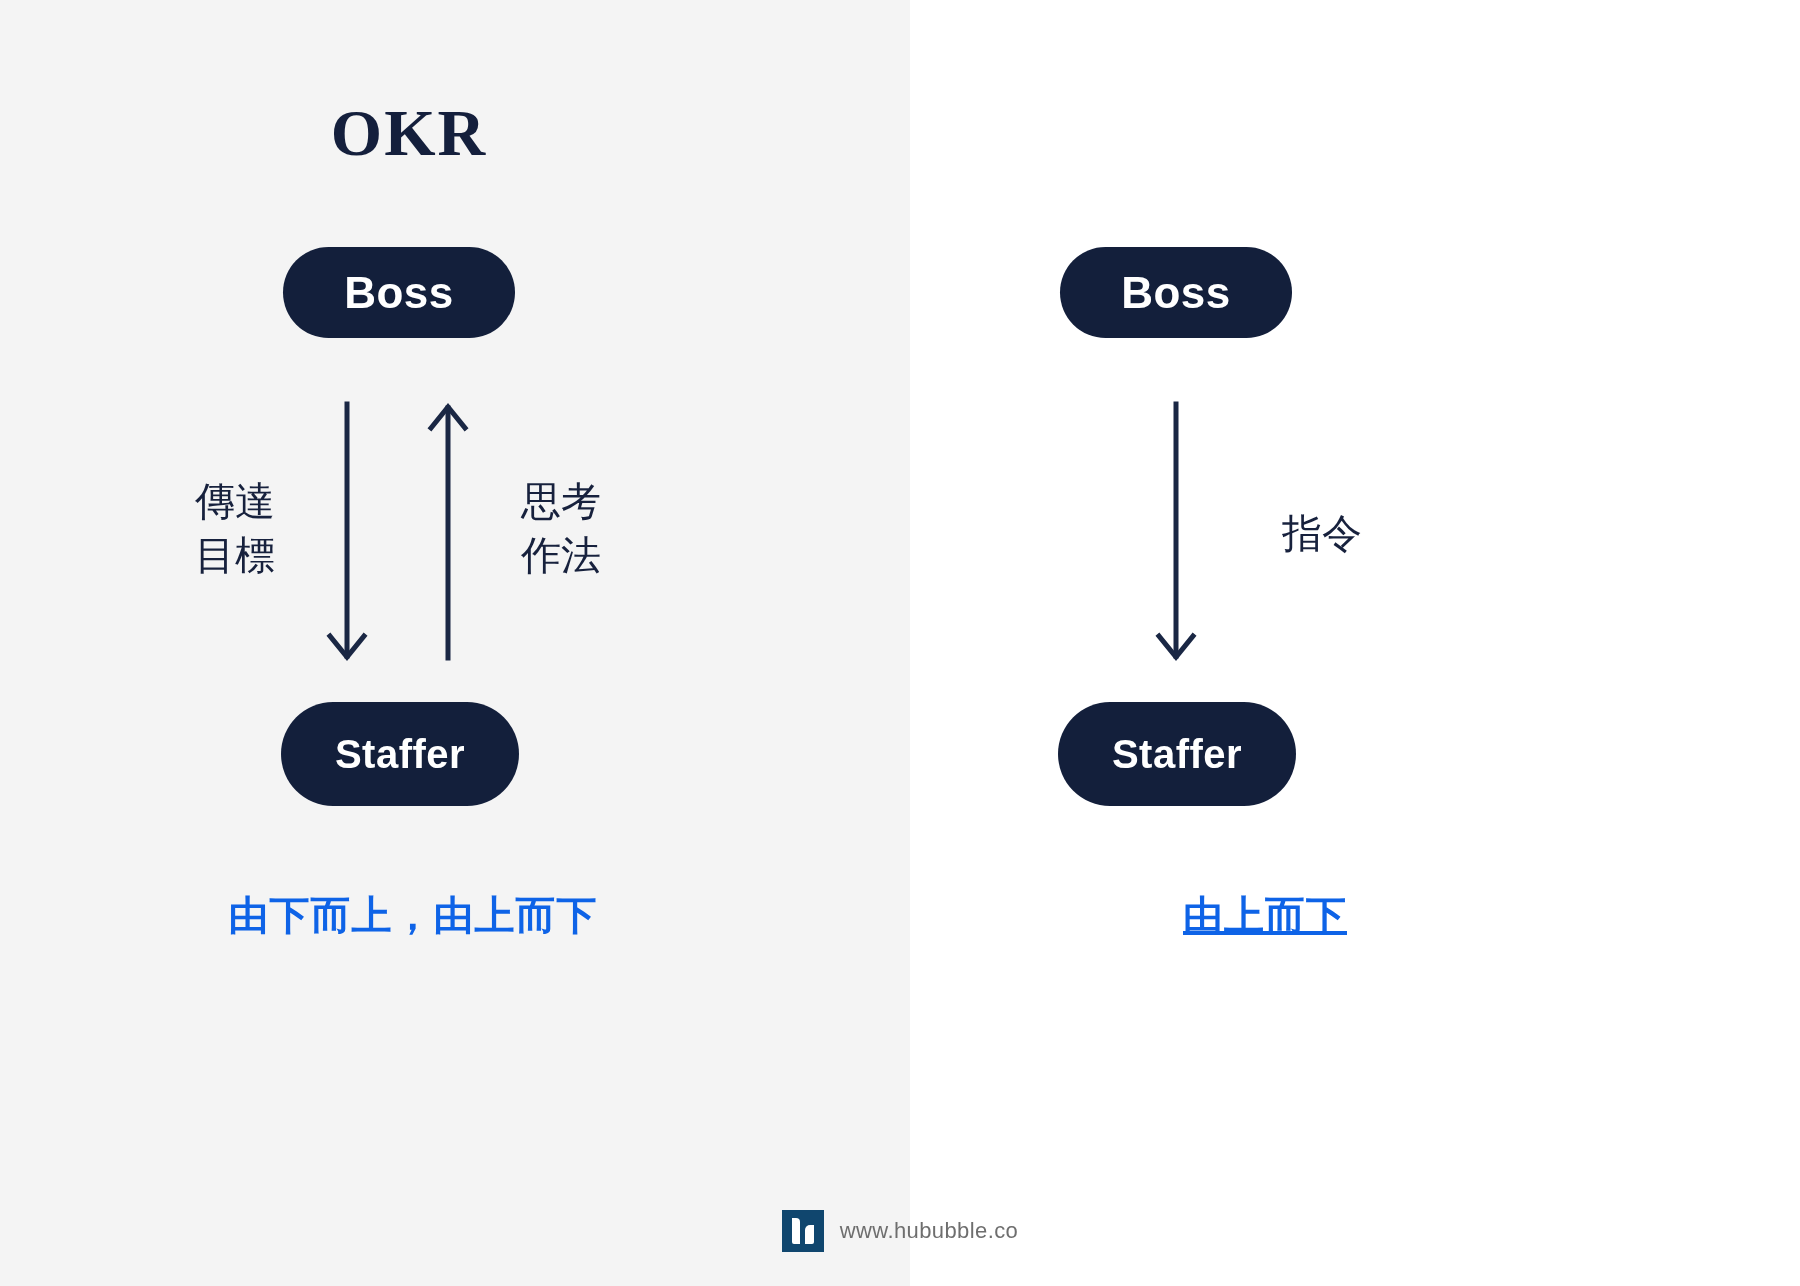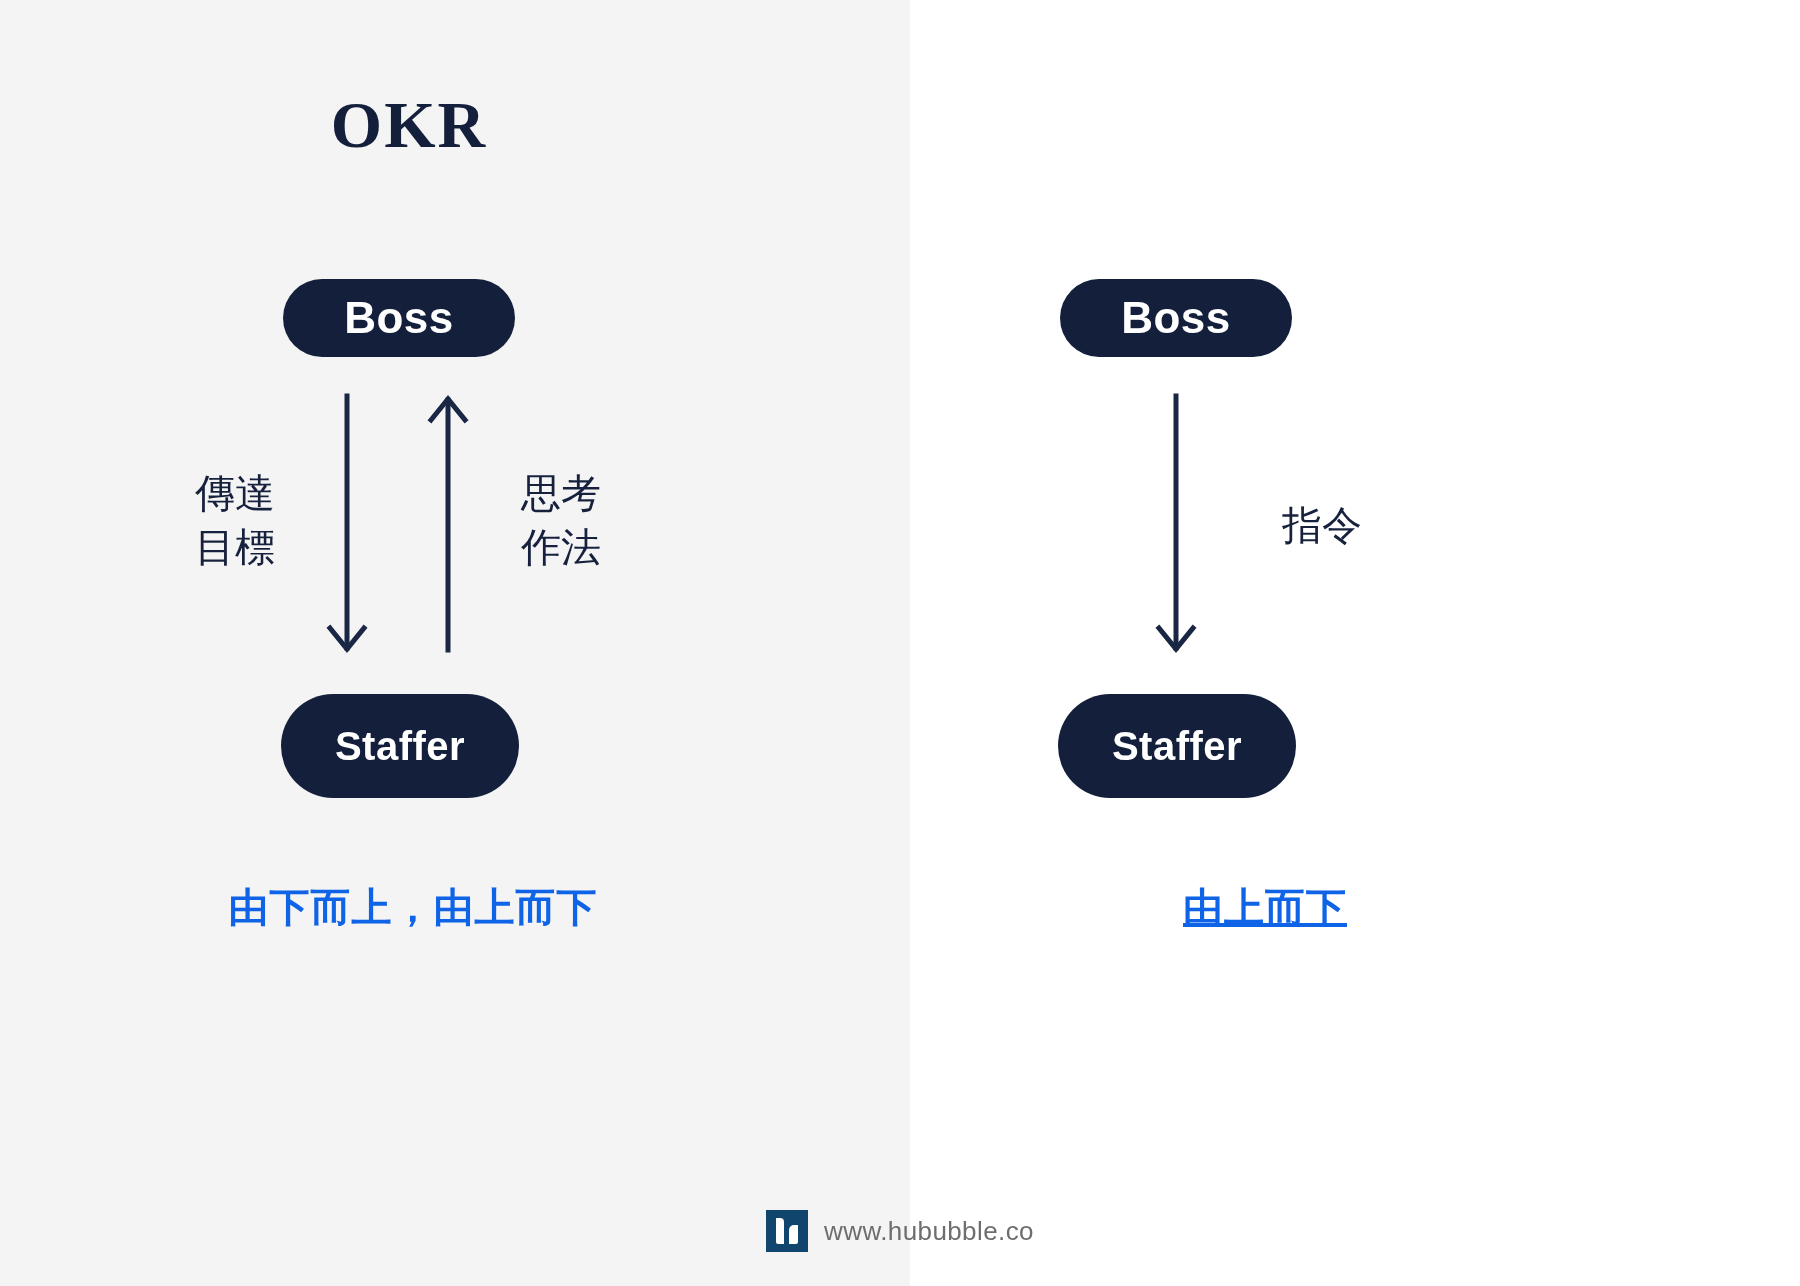--- a/index.html
+++ b/index.html
@@ -35,21 +35,21 @@
     left: 910px;
     top: 0;
     width: 890px;
     height: 1286px;
     background: #ffffff;
   }
 
   
   .panel {
     position: absolute;
-    top: 0;
+    top: 8px;
     height: 1180px;
   }
   .panel.left  { left: 0;    width: 910px; }
   .panel.right { left: 910px; width: 890px; }
 
   .panel-title {
     position: absolute;
     top: 92px;
     width: 100%;
     text-align: center;
@@ -70,24 +70,23 @@
     border-radius: 56px;
     color: #ffffff;
     font-weight: bold;
     display: flex;
     align-items: center;
     justify-content: center;
     letter-spacing: 0.5px;
   }
   .pill.boss {
     width: 232px;
-    height: 78px;
+    height: 91px;
     font-size: 44px;
     top: 239px;
-    margin-top: 40px;
   }
   .pill.staffer {
     width: 238px;
     height: 104px;
     font-size: 40px;
     top: 694px;
   }
   .panel.left .pill.boss     { left: 283px; }
   .panel.left .pill.staffer  { left: 281px; }
   .panel.right .pill.boss    { left: 150px; }
@@ -161,21 +160,21 @@
   .logo-mark .bar-b {
     position: absolute;
     left: 23px;
     top: 15px;
     width: 9px;
     height: 19px;
     background: #ffffff;
     border-radius: 5px 0 2px 0;
   }
   .footer-url {
-    font-size: 26px;
+    font-size: 22px;
     color: #6e6e6e;
     letter-spacing: 0.4px;
     text-align: right;
   }
 </style>
 </head>
 <body>
 
 <div class="canvas">
 

